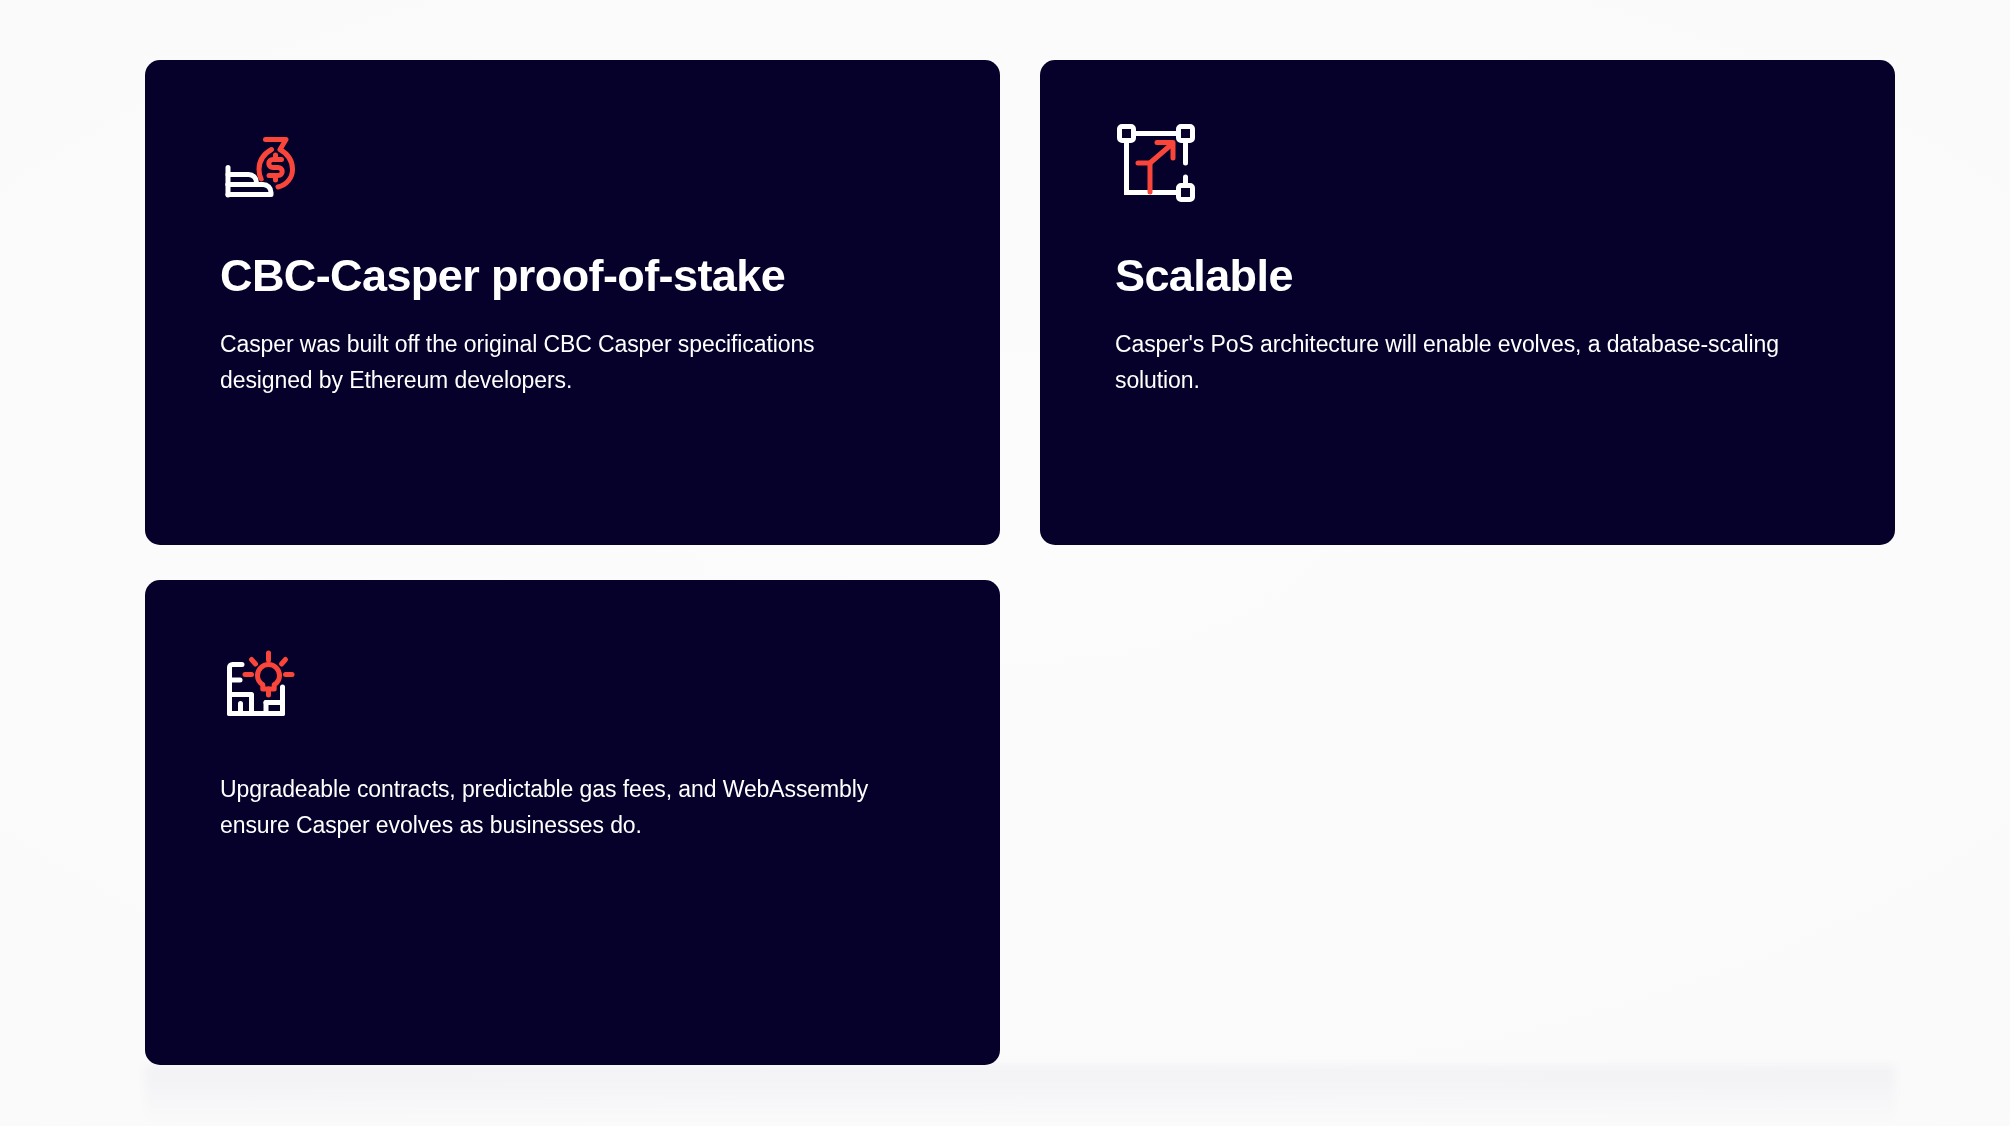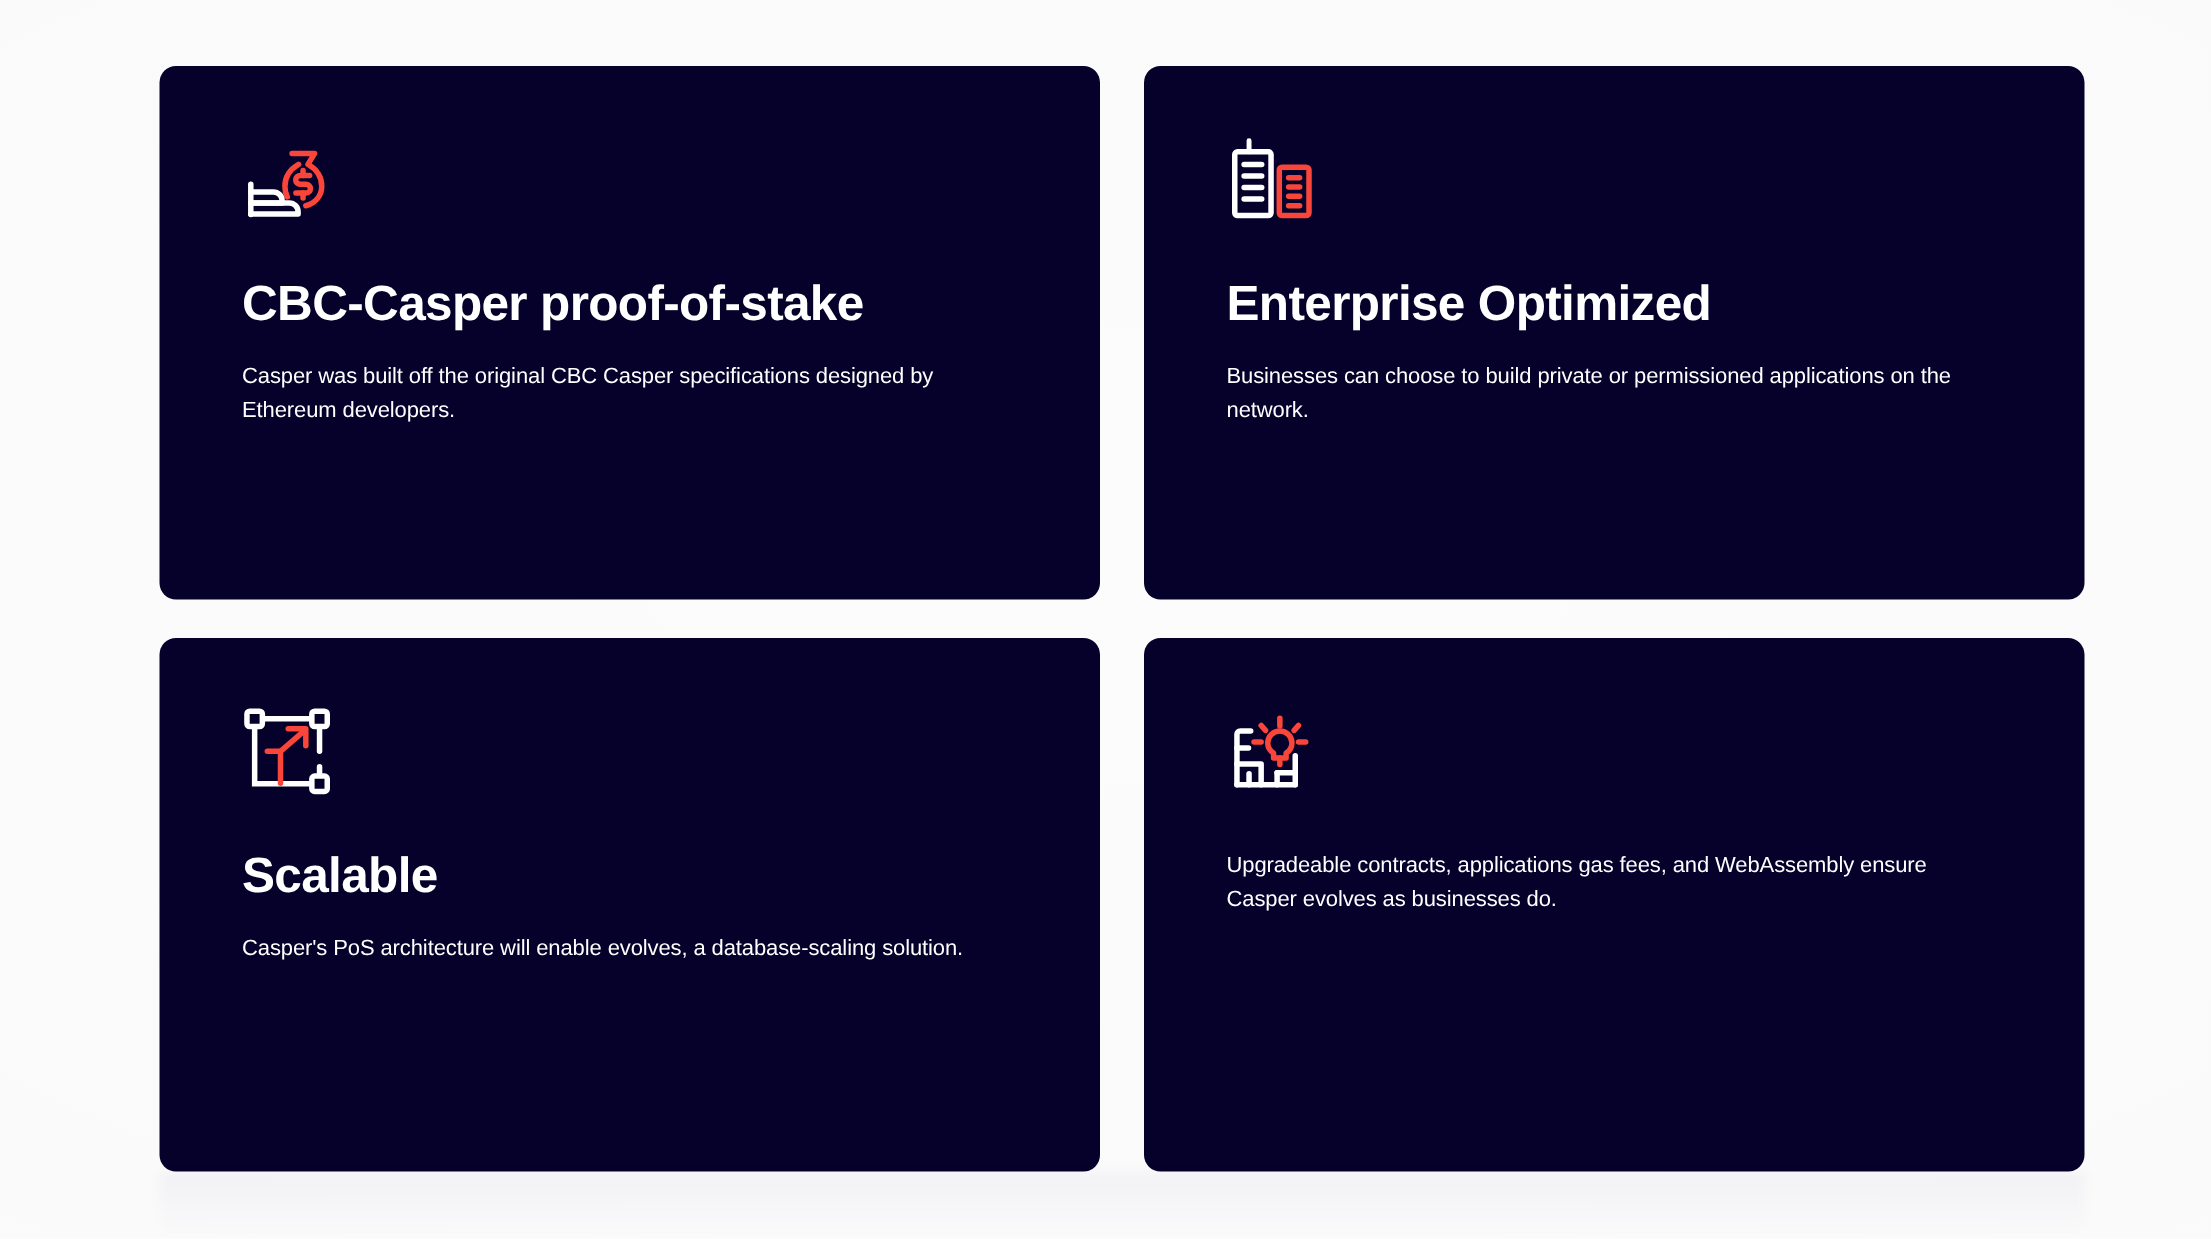--- a/index.html
+++ b/index.html
@@ -58,21 +58,21 @@
     color: #ffffff;
     font-size: 45px;
     font-weight: 700;
     letter-spacing: -0.6px;
     line-height: 1.05;
     margin-bottom: 28px;
   }
 
   .card-body {
     color: #ffffff;
-    font-size: 20px;
+    font-size: 23px;
     font-weight: 400;
     line-height: 1.55;
     letter-spacing: -0.1px;
     max-width: 680px;
   }
 
   
   .bottom-ghost {
     position: absolute;
     left: 145px;
@@ -104,36 +104,20 @@
 
         <path d="M8 45.5 L8 73" stroke="#ffffff" stroke-width="5" stroke-linecap="round"></path>
         <path d="M8 52.5 L28.5 52.5 C33 52.5 36.5 56 36.5 60.5 L36.5 62.5 L8 62.5" stroke="#ffffff" stroke-width="5" stroke-linecap="round" stroke-linejoin="round"></path>
         <path d="M8 62.5 L43 62.5 C47.5 62.5 51 66 51 70.5 L51 72.5 L8 72.5" stroke="#ffffff" stroke-width="5" stroke-linecap="round" stroke-linejoin="round"></path>
       </svg>
     </span>
     <h3 class="card-title">CBC-Casper proof-of-stake</h3>
     <p class="card-body">Casper was built off the original CBC Casper specifications designed by Ethereum developers.</p>
   </article>
 
-  <article class="feature-card">
-    <span class="card-icon">
-      <svg viewBox="0 0 82 82" fill="none" xmlns="http://www.w3.org/2000/svg">
-
-        <path d="M20.5 6 L20.5 16" stroke="#ffffff" stroke-width="4.5" stroke-linecap="round"></path>
-
-        <rect x="7.5" y="16" width="33" height="58" rx="2.5" stroke="#ffffff" stroke-width="5"></rect>
-        <path d="M16 27.5 L32 27.5 M16 38 L32 38 M16 48.5 L32 48.5 M16 59 L32 59" stroke="#ffffff" stroke-width="5" stroke-linecap="round"></path>
-
-        <rect x="48" y="30" width="27" height="44" rx="2.5" stroke="#fa463a" stroke-width="5"></rect>
-        <path d="M56.5 39.5 L66.5 39.5 M56.5 48 L66.5 48 M56.5 56.5 L66.5 56.5 M56.5 65 L66.5 65" stroke="#fa463a" stroke-width="5" stroke-linecap="round"></path>
-      </svg>
-    </span>
-    <h3 class="card-title">Enterprise Optimized</h3>
-    <p class="card-body">Businesses can choose to build private or permissioned applications on the network.</p>
-  </article>
 
   <article class="feature-card">
     <span class="card-icon">
       <svg viewBox="0 0 82 82" fill="none" xmlns="http://www.w3.org/2000/svg">
 
         <path d="M21 11.5 L61 11.5 M70.5 21 L70.5 41 M11.5 21 L11.5 70.5 L61 70.5" stroke="#ffffff" stroke-width="5" stroke-linecap="round"></path>
         <path d="M70.5 55 L70.5 61" stroke="#ffffff" stroke-width="5" stroke-linecap="round"></path>
 
         <rect x="4.5" y="4.5" width="14" height="14" rx="2.5" stroke="#ffffff" stroke-width="5"></rect>
         <rect x="63.5" y="4.5" width="14" height="14" rx="2.5" stroke="#ffffff" stroke-width="5"></rect>
@@ -164,18 +148,18 @@
         <path d="M22 22.5 L12.5 22.5 C10.8 22.5 9.5 23.8 9.5 25.5 L9.5 71.5" stroke="#ffffff" stroke-width="5" stroke-linecap="round" stroke-linejoin="round"></path>
         <path d="M9.5 38 L20 38" stroke="#ffffff" stroke-width="5" stroke-linecap="round"></path>
         <path d="M9.5 52.5 L31.5 52.5 L31.5 71.5" stroke="#ffffff" stroke-width="5" stroke-linecap="round" stroke-linejoin="round"></path>
         <path d="M20.5 61.5 L20.5 71.5" stroke="#ffffff" stroke-width="5" stroke-linecap="round"></path>
         <path d="M62.5 45 L62.5 71.5" stroke="#ffffff" stroke-width="5" stroke-linecap="round"></path>
         <path d="M46 60.5 L46 71.5" stroke="#ffffff" stroke-width="5" stroke-linecap="round"></path>
         <path d="M46 60.5 L62.5 60.5" stroke="#ffffff" stroke-width="5" stroke-linecap="round"></path>
         <path d="M9.5 71.5 L62.5 71.5" stroke="#ffffff" stroke-width="5" stroke-linecap="round"></path>
       </svg>
     </span>
-    <p class="card-body">Upgradeable contracts, applications gas fees, and WebAssembly ensure Casper evolves as businesses do.</p>
+    <p class="card-body">Upgradeable contracts, predictable gas fees, and WebAssembly ensure Casper evolves as businesses do.</p>
   </article>
 
 </section>
 
 <div class="bottom-ghost"></div>
 
 </body></html>

